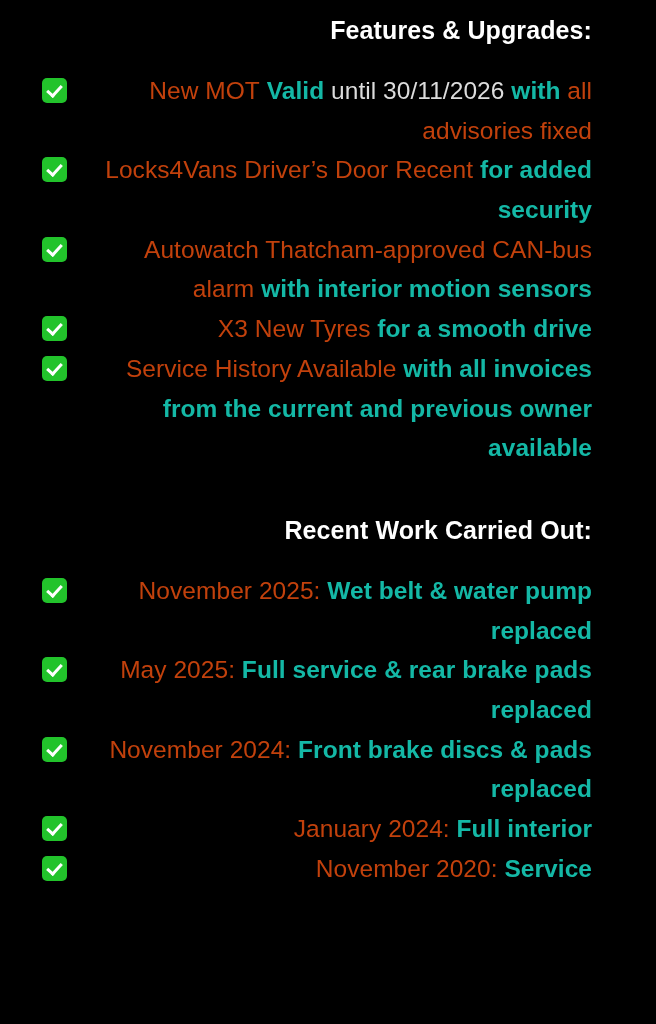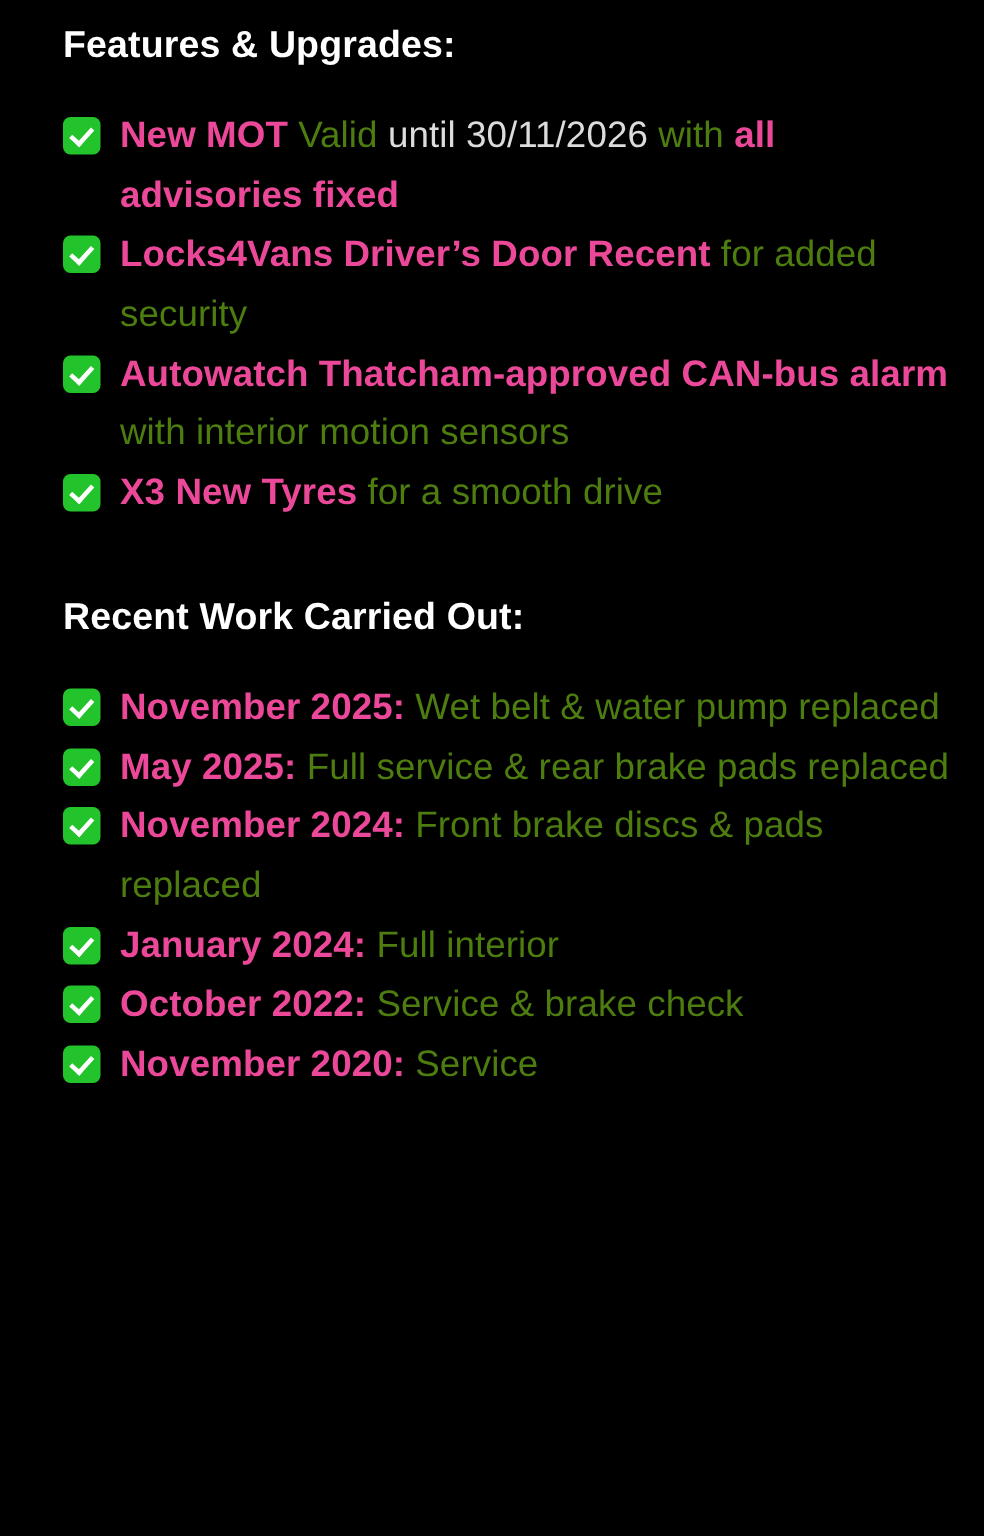--- a/index.html
+++ b/index.html
@@ -11,22 +11,23 @@
     width: 656px;
     height: 1024px;
     overflow: hidden;
     font-family: "Liberation Sans", sans-serif;
     color: #e8e8e8;
   }
   .page {
     box-sizing: border-box;
     width: 656px;
     height: 1024px;
-    padding: 6px 19px 0 42px;
+    padding: 6px 64px 0 42px;
     background: #000000;
+    text-align: right;
   }
   .section-heading {
     font-size: 25px;
     font-weight: bold;
     color: #ffffff;
     letter-spacing: 0.1px;
     margin: 0;
     padding: 8px 0 2px 0;
     line-height: 1.32;
   }
@@ -56,48 +57,48 @@
     content: "";
     position: absolute;
     left: 8px;
     top: 4px;
     width: 6px;
     height: 12px;
     border: solid #ffffff;
     border-width: 0 3px 3px 0;
     transform: rotate(42deg);
   }
-  .b { font-weight: bold; color: #ec4899; }
+  .b { font-weight: normal; color: #c2410c; }
   .u { text-underline-offset: 3px; }
-  .n { font-weight: normal; color: #4d7c0f; }
+  .n { font-weight: bold; color: #14b8a6; }
 </style>
 </head>
 <body>
 
 <div class="page">
 
   <h2 class="section-heading">Features &amp; Upgrades:</h2>
 
   <div class="gap-after-heading"></div>
 
   <div class="list" id="features-list">
       <div class="item"><span class="check"></span><span class="b">New MOT</span><span class="n"> Valid </span><span class="u">until 30/11/2026</span><span class="n"> with </span><span class="b">all advisories fixed</span></div>
       <div class="item"><span class="check"></span><span class="b">Locks4Vans Driver’s Door Recent</span><span class="n"> for added security</span></div>
       <div class="item"><span class="check"></span><span class="b">Autowatch Thatcham-approved CAN-bus alarm</span><span class="n"> with interior motion sensors</span></div>
       <div class="item"><span class="check"></span><span class="b">X3 New Tyres</span><span class="n"> for a  smooth drive</span></div>
+      <div class="item"><span class="check"></span><span class="b">Service History Available</span><span class="n"> with all invoices from the current and previous owner available</span></div>
     </div>
 
   <div class="gap-block"></div>
 
   <h2 class="section-heading">Recent Work Carried Out:</h2>
 
   <div class="gap-after-heading"></div>
 
   <div class="list" id="recent-work-list">
       <div class="item"><span class="check"></span><span class="b">November 2025:</span><span class="n"> Wet belt &amp; water pump replaced</span></div>
       <div class="item"><span class="check"></span><span class="b">May 2025:</span><span class="n"> Full service &amp; rear brake pads replaced</span></div>
       <div class="item"><span class="check"></span><span class="b">November 2024:</span><span class="n"> Front brake discs &amp; pads replaced</span></div>
       <div class="item"><span class="check"></span><span class="b">January 2024:</span><span class="n"> Full interior</span></div>
-      <div class="item"><span class="check"></span><span class="b">October 2022:</span><span class="n"> Service &amp; brake check</span></div>
       <div class="item"><span class="check"></span><span class="b">November 2020:</span><span class="n"> Service</span></div>
     </div>
 
 </div>
 
 </body></html>

